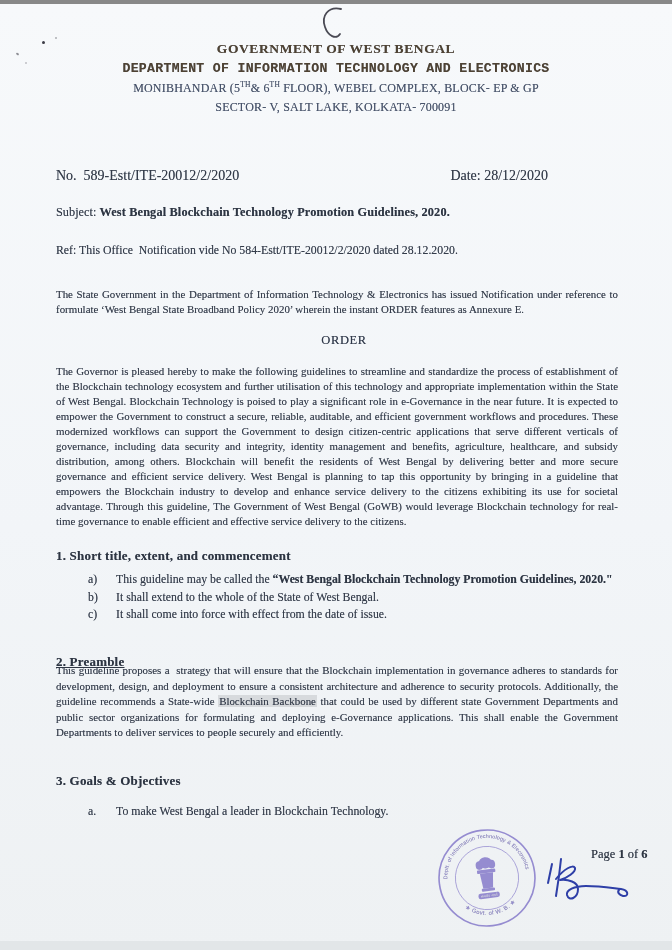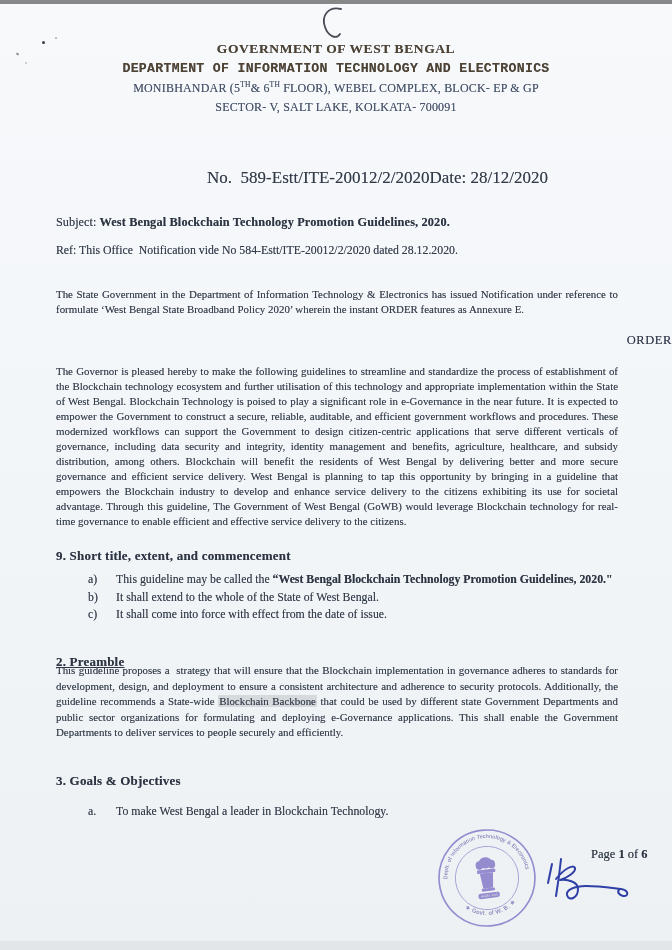--- a/index.html
+++ b/index.html
@@ -14,28 +14,28 @@
 
   
   .hdr { position:absolute; top:37px; left:0; right:0; text-align:center; }
   .hdr-org  { font-size:13.5px; font-weight:bold; color:#4e4233; letter-spacing:.6px; }
   .hdr-dept { font-size:13.2px; font-weight:bold; color:#4e4233; letter-spacing:.3px; margin-top:4px;font-family:Liberation Mono, monospace; }
   .hdr-addr { font-size:12px; color:#47536b; margin-top:4px; letter-spacing:.2px; }
   .hdr-addr sup { font-size:7.5px; }
   .email { text-decoration:underline; }
 
   
-  .meta { position:absolute; top:164px; left:56px; width:492px; display:flex; justify-content:flex-end; font-size:17px; color:#333b49; }
-  .subject { position:absolute; top:211px; left:56px; font-size:12.3px; }
+  .meta { position:absolute; top:164px; left:56px; width:492px; display:flex; justify-content:space-between; font-size:14px; color:#333b49; }
+  .subject { position:absolute; top:201px; left:56px; font-size:12.3px; }
   .subject b { color:#2d3542; letter-spacing:.15px; }
   .ref { position:absolute; top:239px; left:56px; font-size:11.8px; }
 
   .para { position:absolute; left:56px; width:562px; font-size:10.9px; line-height:15px; text-align:justify; }
   .intro { top:283px; }
-  .order-h { position:absolute; top:329px; left:16px; right:0; text-align:right; font-size:12.5px; letter-spacing:.6px; color:#30394a; }
+  .order-h { position:absolute; top:329px; left:16px; right:0; text-align:center; font-size:12.5px; letter-spacing:.6px; color:#30394a; }
   .order-p { top:360px; }
 
   .sec-h { position:absolute; left:56px; font-size:13px; font-weight:bold; color:#2d3542; letter-spacing:.2px; }
   .s1h { top:544px; }
   .s2h { top:650px;text-decoration:underline; }
   .s3h { top:769px; }
 
   .list { position:absolute; left:88px; width:528px; font-size:11.8px; }
   .s1list { top:567px; }
   .s3list { top:799px; }
@@ -86,21 +86,21 @@
     <span>Subject: </span><b>West Bengal Blockchain Technology Promotion Guidelines, 2020.</b>
   </div>
 
   <div class="ref">Ref: This Office&nbsp; Notification vide No 584-Estt/ITE-20012/2/2020 dated 28.12.2020.</div>
 
   <div class="para intro">The State Government in the Department of Information Technology &amp; Electronics has issued Notification under reference to formulate ‘West Bengal State Broadband Policy 2020’ wherein the instant ORDER features as Annexure E.</div>
 
   <div class="order-h">ORDER</div>
   <div class="para order-p">The Governor is pleased hereby to make the following guidelines to streamline and standardize the process of establishment of the Blockchain technology ecosystem and further utilisation of this technology and appropriate implementation within the State of West Bengal. Blockchain Technology is poised to play a significant role in e-Governance in the near future. It is expected to empower the Government to construct a secure, reliable, auditable, and efficient government workflows and procedures. These modernized workflows can support the Government to design citizen-centric applications that serve different verticals of governance, including data security and integrity, identity management and benefits, agriculture, healthcare, and subsidy distribution, among others. Blockchain will benefit the residents of West Bengal by delivering better and more secure governance and efficient service delivery. West Bengal is planning to tap this opportunity by bringing in a guideline that empowers the Blockchain industry to develop and enhance service delivery to the citizens exhibiting its use for societal advantage. Through this guideline, The Government of West Bengal (GoWB) would leverage Blockchain technology for real-time governance to enable efficient and effective service delivery to the citizens.</div>
 
-  <div class="sec-h s1h">9. Short title, extent, and commencement</div>
+  <div class="sec-h s1h">1. Short title, extent, and commencement</div>
   <div class="list s1list">
     <div class="li">
       <span class="lb">a)</span>
       <span><span>This guideline may be called the </span><b>“West Bengal Blockchain Technology Promotion Guidelines, 2020."</b></span>
     </div>
     <div class="li">
       <span class="lb">b)</span>
       <span>It shall extend to the whole of the State of West Bengal.</span>
     </div>
     <div class="li">

